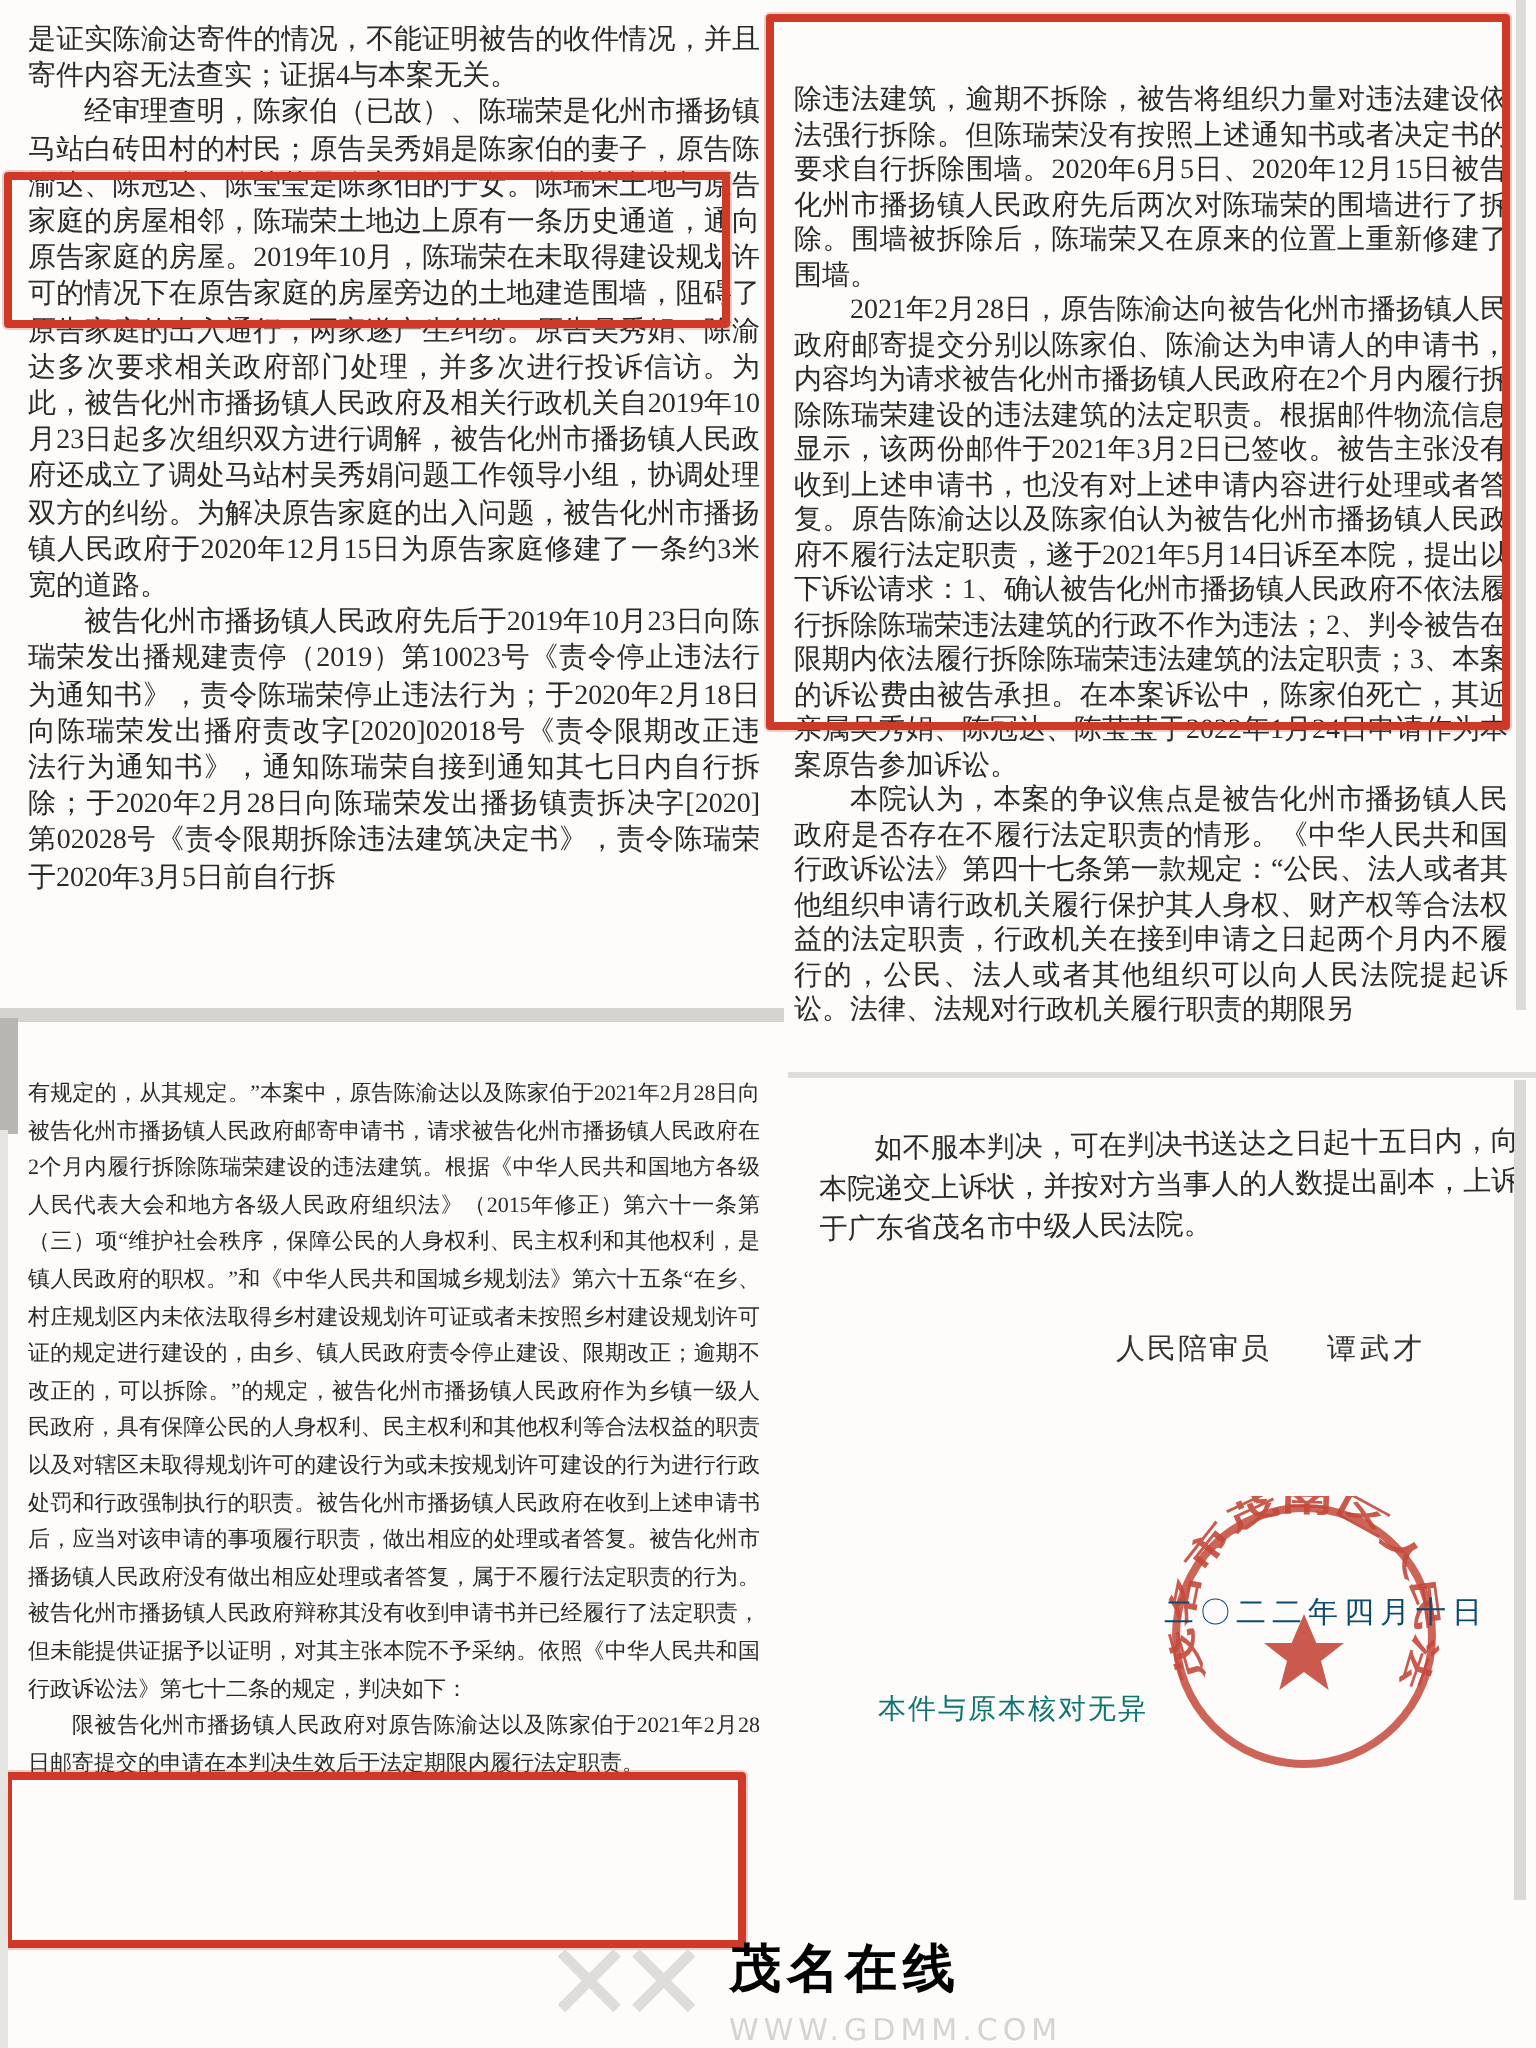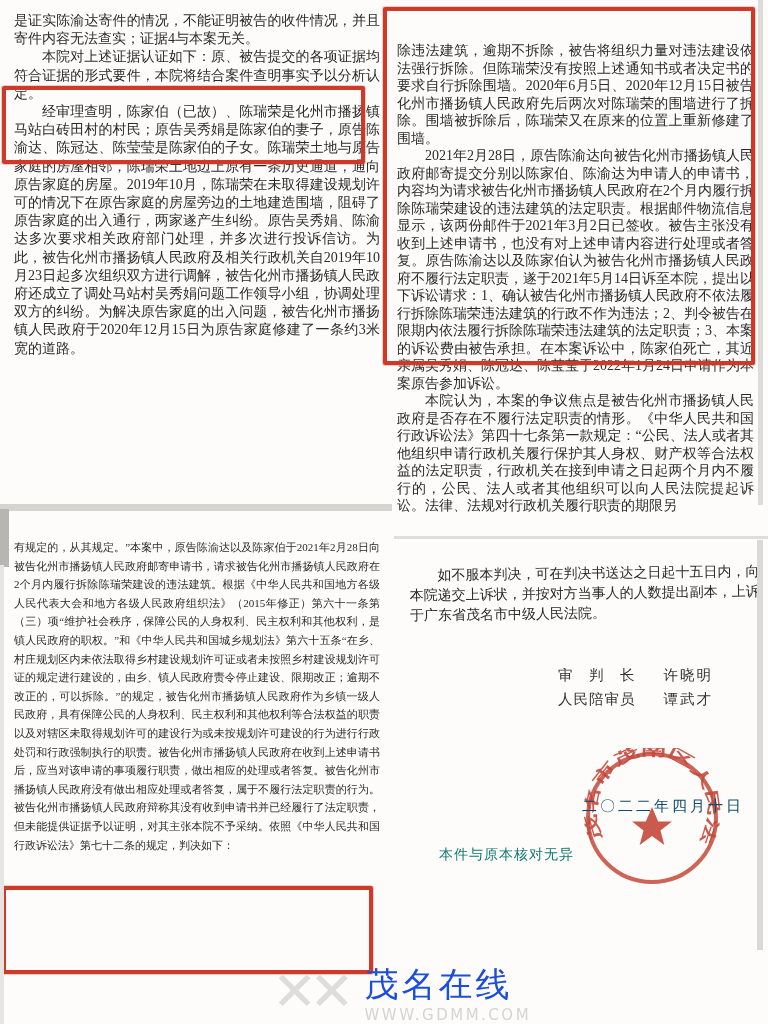--- a/index.html
+++ b/index.html
@@ -80,22 +80,22 @@
     display: flex; align-items: flex-start;
     color: #d9d8d5;
     user-select: none;
   }
   #watermark-logo {
     font-size: 54px; font-weight: bold; line-height: 56px;
     letter-spacing: -8px; margin-right: 18px; color: #deddda;
     font-family: "DejaVu Sans", sans-serif;
   }
   #watermark-text .wm-title {
-    font-size: 34px; font-weight: 400; letter-spacing: 3px;
-    line-height: 42px; color: #1d4ed8;
+    font-size: 26px; font-weight: 700; letter-spacing: 3px;
+    line-height: 42px; color: #000000;
   }
   #watermark-text .wm-url {
     font-size: 15px; letter-spacing: 2.5px; color: #d5d4d1;
     font-family: "DejaVu Sans", sans-serif;
   }
   
   .scan-artifact { position: absolute; pointer-events: none; }
   #seam-left      { left: 0;     top: 504px; width: 392px; height: 7px;  background: #d6d4d0; }
   #corner-left    { left: 0;     top: 509px; width: 9px;   height: 58px; background: #b8b6b2; }
   #edge-left-bot  { left: 0;     top: 565px; width: 4px;   height: 459px; background: #e7e5e1; }
@@ -103,42 +103,40 @@
   #seam-right     { left: 394px; top: 536px; width: 374px; height: 3px;  background: #dfddd9; }
   #edge-right-bot { left: 757px; top: 540px; width: 6px;   height: 410px; background: #dbd9d5; }
 </style>
 </head>
 <body>
 
 <div id="page">
 
   <div id="q-tl" class="textblock">
     <p>是证实陈渝达寄件的情况，不能证明被告的收件情况，并且寄件内容无法查实；证据4与本案无关。</p>
-    <p class="indent">本院对上述证据认证如下：原、被告提交的各项证据均符合证据的形式要件，本院将结合案件查明事实予以分析认定。</p>
     <p class="indent">经审理查明，陈家伯（已故）、陈瑞荣是化州市播扬镇马站白砖田村的村民；原告吴秀娟是陈家伯的妻子，原告陈渝达、陈冠达、陈莹莹是陈家伯的子女。陈瑞荣土地与原告家庭的房屋相邻，陈瑞荣土地边上原有一条历史通道，通向原告家庭的房屋。2019年10月，陈瑞荣在未取得建设规划许可的情况下在原告家庭的房屋旁边的土地建造围墙，阻碍了原告家庭的出入通行，两家遂产生纠纷。原告吴秀娟、陈渝达多次要求相关政府部门处理，并多次进行投诉信访。为此，被告化州市播扬镇人民政府及相关行政机关自2019年10月23日起多次组织双方进行调解，被告化州市播扬镇人民政府还成立了调处马站村吴秀娟问题工作领导小组，协调处理双方的纠纷。为解决原告家庭的出入问题，被告化州市播扬镇人民政府于2020年12月15日为原告家庭修建了一条约3米宽的道路。</p>
+    <p class="indent">被告化州市播扬镇人民政府先后于2019年10月23日向陈瑞荣发出播规建责停（2019）第10023号《责令停止违法行为通知书》，责令陈瑞荣停止违法行为；于2020年2月18日向陈瑞荣发出播府责改字[2020]02018号《责令限期改正违法行为通知书》，通知陈瑞荣自接到通知其七日内自行拆除；于2020年2月28日向陈瑞荣发出播扬镇责拆决字[2020]第02028号《责令限期拆除违法建筑决定书》，责令陈瑞荣于2020年3月5日前自行拆</p>
   </div>
 
   <div id="q-tr" class="textblock">
     <p>除违法建筑，逾期不拆除，被告将组织力量对违法建设依法强行拆除。但陈瑞荣没有按照上述通知书或者决定书的要求自行拆除围墙。2020年6月5日、2020年12月15日被告化州市播扬镇人民政府先后两次对陈瑞荣的围墙进行了拆除。围墙被拆除后，陈瑞荣又在原来的位置上重新修建了围墙。</p>
     <p class="indent">2021年2月28日，原告陈渝达向被告化州市播扬镇人民政府邮寄提交分别以陈家伯、陈渝达为申请人的申请书，内容均为请求被告化州市播扬镇人民政府在2个月内履行拆除陈瑞荣建设的违法建筑的法定职责。根据邮件物流信息显示，该两份邮件于2021年3月2日已签收。被告主张没有收到上述申请书，也没有对上述申请内容进行处理或者答复。原告陈渝达以及陈家伯认为被告化州市播扬镇人民政府不履行法定职责，遂于2021年5月14日诉至本院，提出以下诉讼请求：1、确认被告化州市播扬镇人民政府不依法履行拆除陈瑞荣违法建筑的行政不作为违法；2、判令被告在限期内依法履行拆除陈瑞荣违法建筑的法定职责；3、本案的诉讼费由被告承担。在本案诉讼中，陈家伯死亡，其近亲属吴秀娟、陈冠达、陈莹莹于2022年1月24日申请作为本案原告参加诉讼。</p>
     <p class="indent">本院认为，本案的争议焦点是被告化州市播扬镇人民政府是否存在不履行法定职责的情形。《中华人民共和国行政诉讼法》第四十七条第一款规定：“公民、法人或者其他组织申请行政机关履行保护其人身权、财产权等合法权益的法定职责，行政机关在接到申请之日起两个月内不履行的，公民、法人或者其他组织可以向人民法院提起诉讼。法律、法规对行政机关履行职责的期限另</p>
   </div>
 
   <div id="q-bl" class="textblock">
     <p>有规定的，从其规定。”本案中，原告陈渝达以及陈家伯于2021年2月28日向被告化州市播扬镇人民政府邮寄申请书，请求被告化州市播扬镇人民政府在2个月内履行拆除陈瑞荣建设的违法建筑。根据《中华人民共和国地方各级人民代表大会和地方各级人民政府组织法》（2015年修正）第六十一条第（三）项“维护社会秩序，保障公民的人身权利、民主权利和其他权利，是镇人民政府的职权。”和《中华人民共和国城乡规划法》第六十五条“在乡、村庄规划区内未依法取得乡村建设规划许可证或者未按照乡村建设规划许可证的规定进行建设的，由乡、镇人民政府责令停止建设、限期改正；逾期不改正的，可以拆除。”的规定，被告化州市播扬镇人民政府作为乡镇一级人民政府，具有保障公民的人身权利、民主权利和其他权利等合法权益的职责以及对辖区未取得规划许可的建设行为或未按规划许可建设的行为进行行政处罚和行政强制执行的职责。被告化州市播扬镇人民政府在收到上述申请书后，应当对该申请的事项履行职责，做出相应的处理或者答复。被告化州市播扬镇人民政府没有做出相应处理或者答复，属于不履行法定职责的行为。被告化州市播扬镇人民政府辩称其没有收到申请书并已经履行了法定职责，但未能提供证据予以证明，对其主张本院不予采纳。依照《中华人民共和国行政诉讼法》第七十二条的规定，判决如下：</p>
+    <p class="indent">限被告化州市播扬镇人民政府对原告陈渝达以及陈家伯于2021年2月28日邮寄提交的申请在本判决生效后于法定期限内履行法定职责。</p>
   </div>
 
   <div id="q-br-para" class="textblock">
     <p class="indent">如不服本判决，可在判决书送达之日起十五日内，向本院递交上诉状，并按对方当事人的人数提出副本，上诉于广东省茂名市中级人民法院。</p>
   </div>
 
   <div id="sig-block">
-    <div class="sig-row">
-      <span class="sig-role">审　判　长</span><span class="sig-name">许晓明</span>
-    </div>
     <div class="sig-row">
       <span class="sig-role">人民陪审员</span><span class="sig-name">谭武才</span>
     </div>
   </div>
 
   <svg id="court-seal" viewBox="0 0 140 140">
     <circle cx="70" cy="70" r="64" fill="none" stroke="#c0392b" stroke-width="4" opacity="0.85"></circle>
     <defs>
       <path id="sealArc" d="M 22 92 A 56 56 0 1 1 118 92" fill="none"></path>
     </defs>

